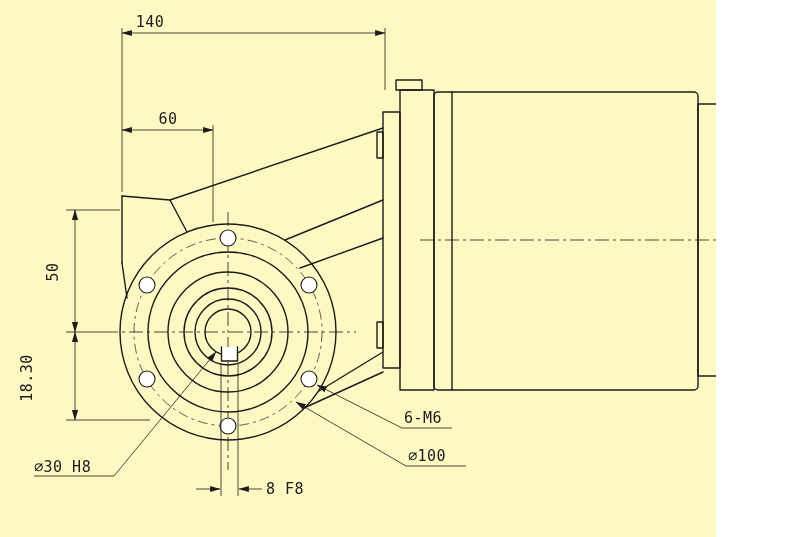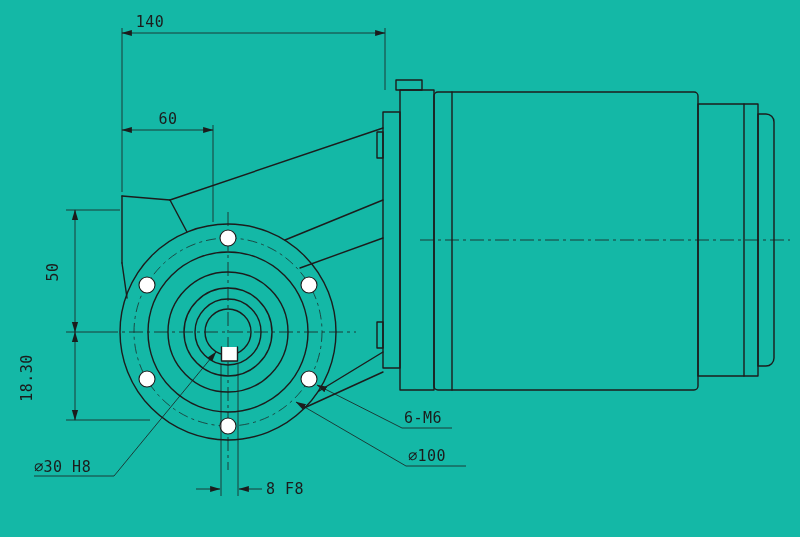--- a/index.html
+++ b/index.html
@@ -1,19 +1,19 @@
 <!DOCTYPE html>
 <html><head>
 <meta charset="utf-8">
 <style>
   html,body{margin:0;padding:0;background:#fff;}
   .canvas{
     position:relative;
-    width:800px;height:537px;
-    background:#14b8a6;
+    width:716px;height:537px;
+    background:#fef9c3;
     overflow:hidden;
     font-family:"DejaVu Sans Mono","Liberation Mono",monospace;
   }
   svg{display:block;}
   svg text{
     font-family:"DejaVu Sans Mono","Liberation Mono",monospace;
     font-size:15px;
     fill:#1c1c1c;
     letter-spacing:0.5px;
   }

